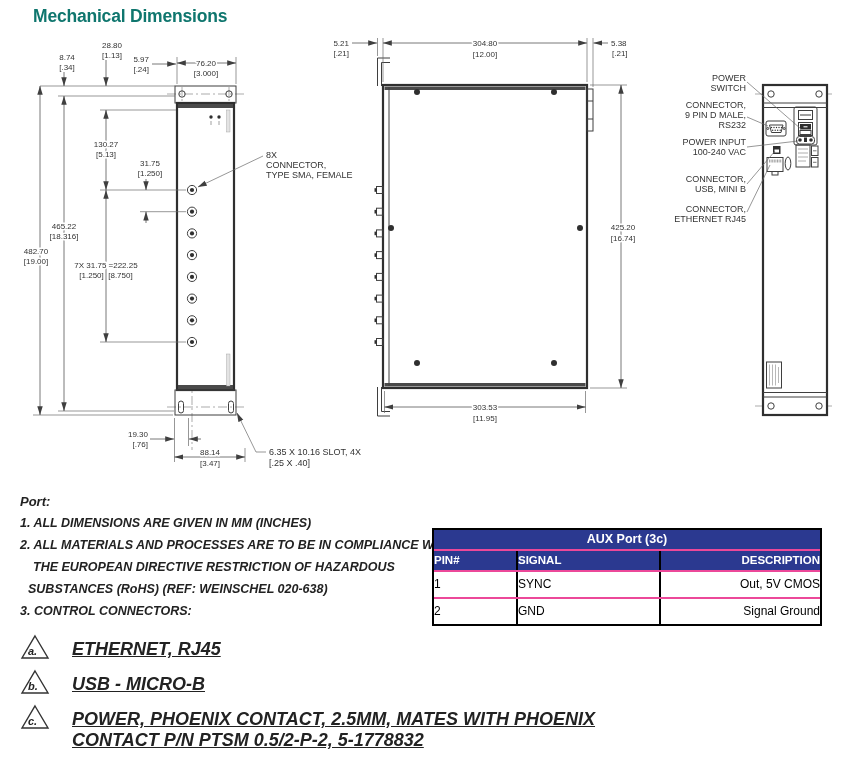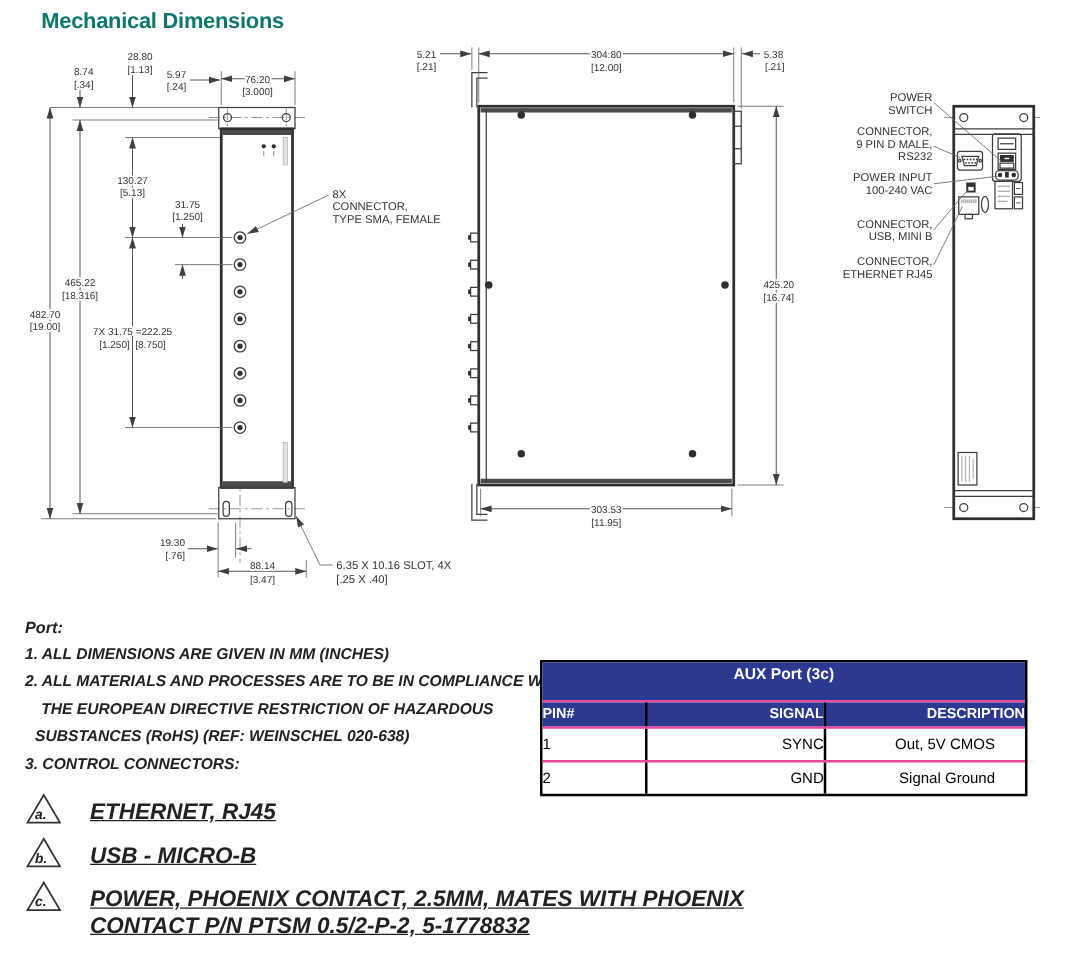--- a/index.html
+++ b/index.html
@@ -30,30 +30,30 @@
   .flags { margin-top:12px; }
   .flagrow { display:flex; align-items:flex-start; margin-bottom:9px; }
   .flag { width:30px; height:26px; flex:0 0 30px; }
   .flag polygon { fill:none; stroke:#333; stroke-width:1.4; }
   .flag text { font-size:11px; font-style:italic; font-weight:bold; fill:#222; }
   .flagtext { margin-left:22px; padding-top:5px; font-size:18px; line-height:21px; white-space:nowrap;text-decoration:underline; }
 
   .aux-table { position:absolute; left:432px; top:528px; width:386px;
                border:2px solid #000; background:#fff; }
   .aux-title { background:#2b3990; color:#fff; font-weight:bold; font-size:12.5px;
-               text-align:center; padding:2px 0 14px; }
+               text-align:center; padding:2px 0 3px; }
   .aux-row { display:grid; grid-template-columns:82px 143px 1fr; border-top:2px solid #ec4899; }
   .aux-row > div { box-sizing:border-box; }
   .aux-row > div + div { border-left:2px solid #000; }
   .aux-head > div { background:#2b3990; color:#fff; font-weight:bold; font-size:11.5px; padding:3px 0 4px; }
   .aux-data > div { font-size:12px; color:#000; padding:5px 0 6px; }
   .c1 { padding-left:13px; text-align:left; }
-  .c2 { text-align:right; }
+  .c2 { text-align:left; }
   .c3 { text-align:right; padding-right:18px; }
-  .aux-data .c3 { padding-right:24px; }
+  .aux-data .c3 { }
 </style>
 </head>
 <body>
 
 <div class="page">
 
   <div class="title">Mechanical Dimensions</div>
 
   <svg class="drawing" width="858" height="490" viewBox="0 0 858 490">
     <defs>

